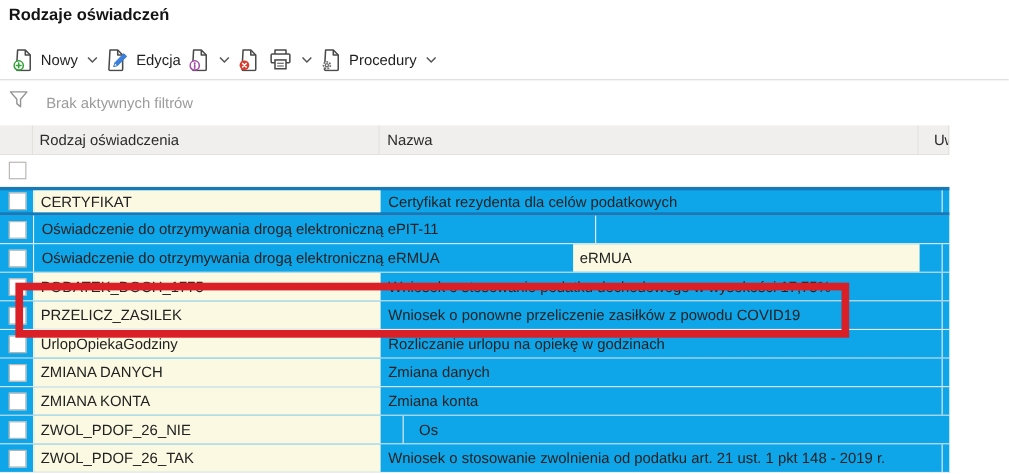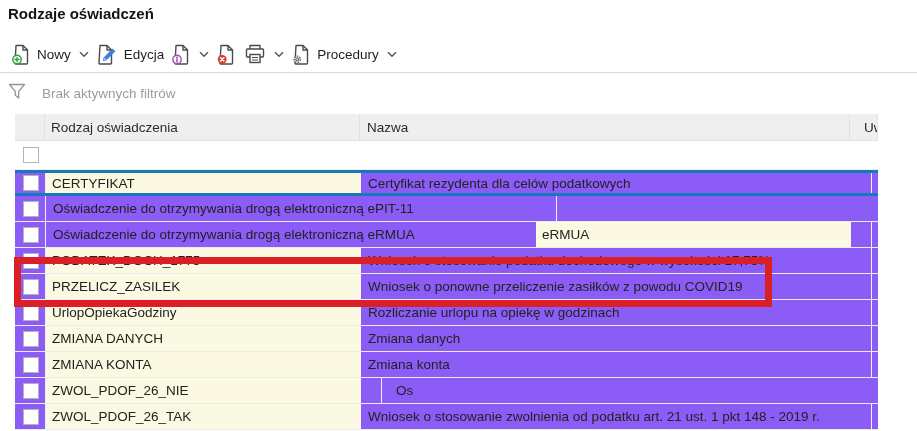--- a/index.html
+++ b/index.html
@@ -31,42 +31,42 @@
     position:absolute;left:0;top:72px;width:917px;height:1px;background:#d9d9d9;
   }
   
   .filter-bar{
     position:absolute;left:8px;top:81px;height:24px;
     display:flex;align-items:center;gap:16px;
   }
   .filter-status{font-size:13.5px;color:#9b9b9b;}
   
   .grid{
-    position:absolute;left:15px;top:114px;width:863px;
+    position:absolute;left:0;top:114px;width:863px;
   }
   .grid-header{
     display:flex;height:26px;background:#f1efed;
     border-bottom:1px solid #e3e1de;
     font-size:13.5px;color:#2b2b2b;
   }
   .grid-header .hcell{
     display:flex;align-items:center;box-sizing:border-box;
     border-right:1px solid #e3e1de;overflow:hidden;white-space:nowrap;
   }
   .col-check{width:30px;flex:none;}
   .col-rodzaj{width:315px;flex:none;padding-left:6px;}
   .col-nazwa{width:490px;flex:none;padding-left:7px;}
   .col-uwagi{flex:1;padding-left:14px;}
   .selectall-row{
     display:flex;align-items:center;height:28px;background:#fff;
     border-bottom:1px solid #f0f0f0;
   }
   .row{
     display:flex;align-items:stretch;height:26px;box-sizing:border-box;
-    border-bottom:1px solid #ebebeb;background:#8b5cf6;cursor:pointer;
+    border-bottom:1px solid #ebebeb;background:#0ea5e9;cursor:pointer;
     font-size:13.5px;color:#222;
   }
   .row .ccell{
     width:30px;flex:none;display:flex;align-items:center;border-right:1px solid #f1f1f1;
   }
   .row .cell{
     display:flex;align-items:center;box-sizing:border-box;
     overflow:hidden;white-space:nowrap;
   }
   .cell-rodzaj{width:315px;flex:none;padding-left:6px;background:#fbf9e1;}

